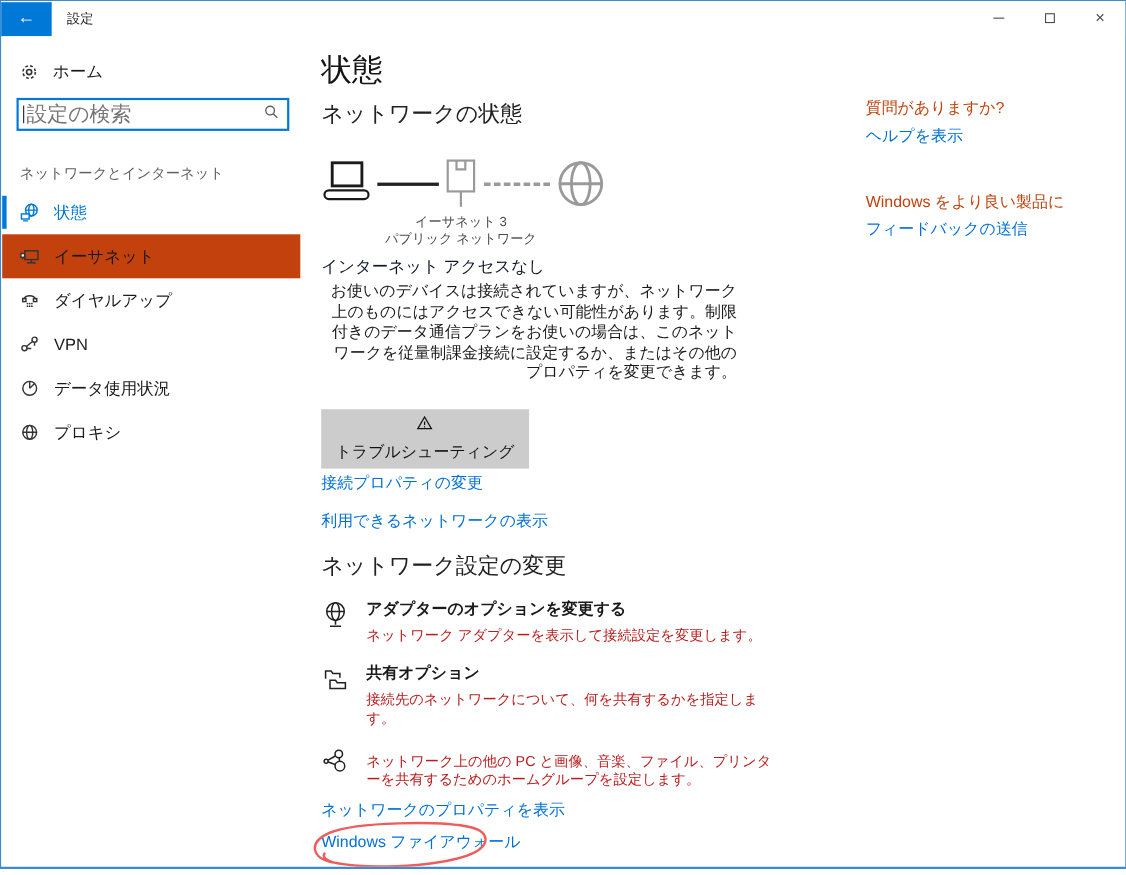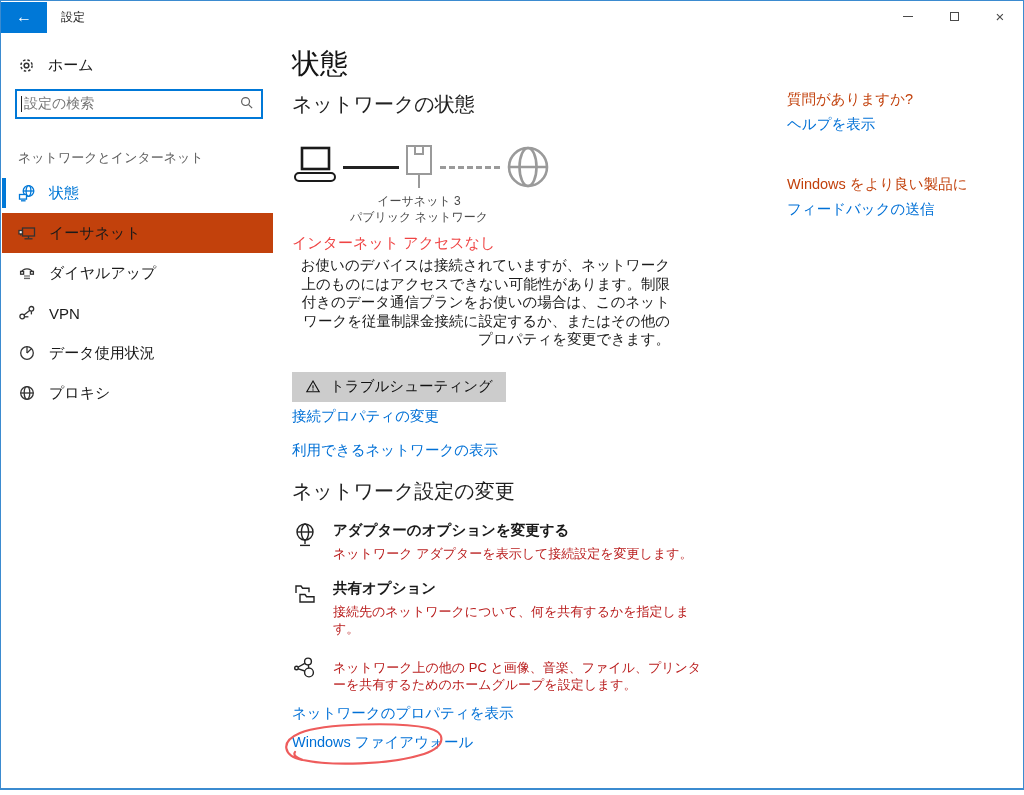--- a/index.html
+++ b/index.html
@@ -25,44 +25,44 @@
   .glyph-min { width:10px; height:1px; background:#4a4a4a; display:block; }
   .glyph-max { width:9px; height:9px; border:1px solid #4a4a4a; display:block; }
   .glyph-close { font-size:15px; color:#4a4a4a; line-height:1; }
 
   
   .sidebar { position:absolute; top:32px; left:1px; width:271px; bottom:2px; background:#fff; }
   .icon { display:inline-flex; color:#333; flex:none; }
   .home-row { margin-top:18px; height:28px; display:flex; align-items:center; padding-left:16px; gap:13px; font-size:15px; cursor:pointer; }
   .searchbox { margin:10px 10px 0 13px; height:30px; border:2px solid #0078d7; display:flex; align-items:center; padding:0 7px 0 4px; background:#fff; }
   .caret { width:1px; height:16px; background:#222; flex:none; }
-  .search-placeholder { color:#767676; font-size:14px; margin-left:2px; flex:1; white-space:nowrap; overflow:hidden; }
+  .search-placeholder { color:#767676; font-size:19px; margin-left:2px; flex:1; white-space:nowrap; overflow:hidden; }
   .magnifier { color:#5f5f5f; flex:none; }
   .group-label { margin-top:30px; padding-left:16px; font-size:13px; color:#606060; }
   .nav { margin-top:6px; }
   .nav-item { position:relative; height:40px; display:flex; align-items:center; padding-left:16px; gap:13px; font-size:15px; color:#1a1a1a; cursor:pointer; }
   .nav-item.selected { color:#0078d7; }
   .nav-item.selected .icon { color:#0078d7; }
   .nav-item.selected::before { content:""; position:absolute; left:0; top:5px; width:4px; height:30px; background:#0078d7; }
   .nav-item.highlighted { background:#c2410c; }
 
   
   .main { position:absolute; top:32px; left:291px; width:430px; }
   .page-title { margin:13px 0 0; font-size:28px; font-weight:400; color:#151515; line-height:36px; }
   .section-h { font-size:20px; font-weight:400; color:#222; line-height:26px; }
   .h-netstatus { margin-top:9px; }
   .diagram { margin-top:26px; position:relative; height:80px; width:266px; }
   .diagram-row { display:flex; align-items:center; height:48px; }
   .solid-line { width:56px; height:0; border-top:3px solid #222; margin:0 5px; }
   .dashed-line { width:60px; height:0; border-top:3px dashed #9a9a9a; margin:0 6px; }
   .diagram-labels { position:absolute; top:50px; left:47px; width:160px; text-align:center; font-size:12px; color:#4a4a4a; line-height:16px; }
-  .error-text { margin-top:10px; font-size:15px; color:#ef4444; line-height:20px; }
+  .error-text { margin-top:10px; font-size:15px; color:#0f172a; line-height:20px; }
   .status-desc { margin-top:3px; font-size:14.5px; line-height:18.5px; color:#1a1a1a; width:378px;text-align:right; }
   .ts-button { margin-top:9px; display:inline-flex; align-items:center; gap:9px; background:#cccccc; border:none;
-               padding:5px 13px 6px; font-size:14.5px; color:#111; font-family:inherit; cursor:pointer; }
+               padding:5px 13px 6px; font-size:14.5px; color:#111; font-family:inherit; cursor:pointer;flex-direction:column; }
   .link { display:block; font-size:14.5px; color:#0070d6; text-decoration:none; width:max-content; cursor:pointer; line-height:20px; }
   .mt16 { margin-top:4px; } .mt14 { margin-top:14px; }
   .h-changes { margin-top:18px; }
   .setting-item { display:flex; gap:15px; margin-top:17px; }
   .setting-icon { width:26px; color:#222; flex:none; margin-top:1px; }
   .setting-title { font-size:14.5px; font-weight:700; color:#1a1a1a; line-height:19px; }
   .setting-desc { font-size:13px; color:#b91c1c; margin-top:5px; line-height:17px; max-width:374px; }
   .annotated { position:relative; width:max-content; margin-top:9px; }
   .annotation-svg { position:absolute; left:-16px; top:-12px; pointer-events:none; }
 

